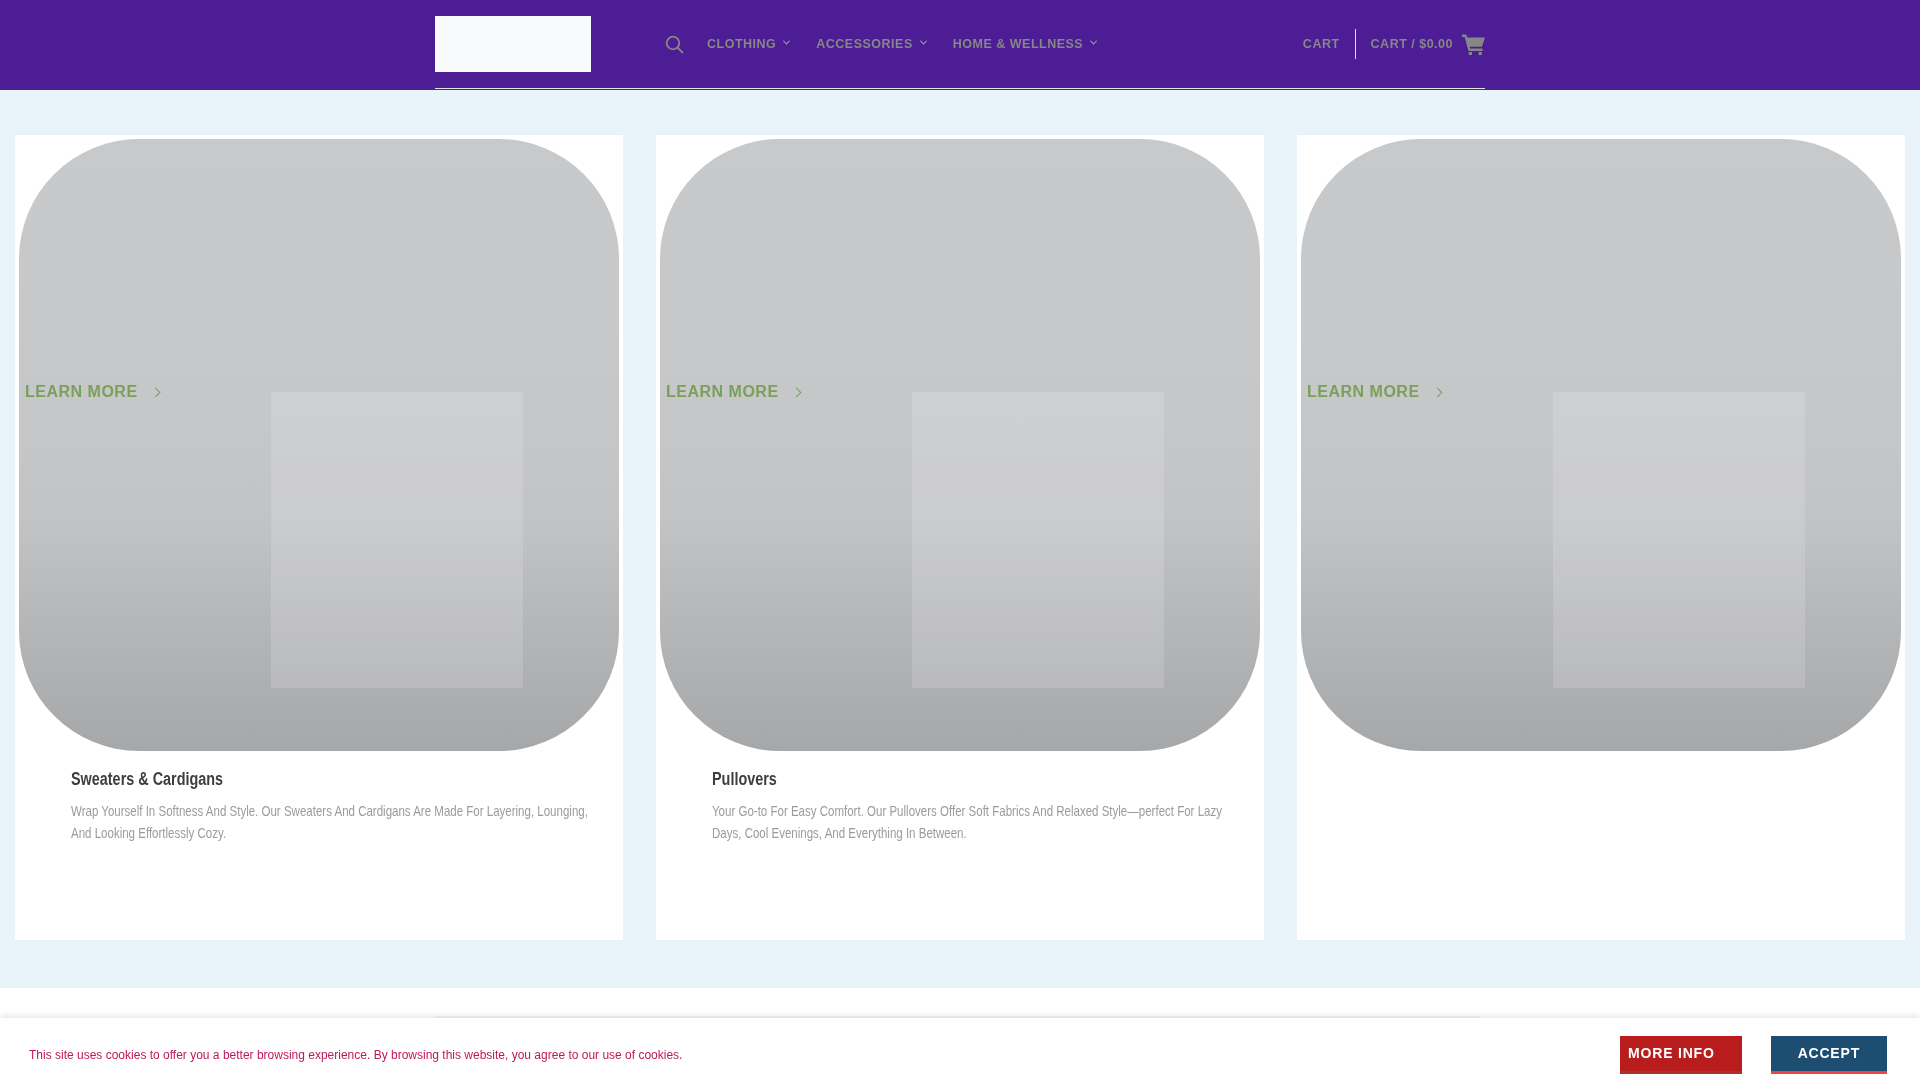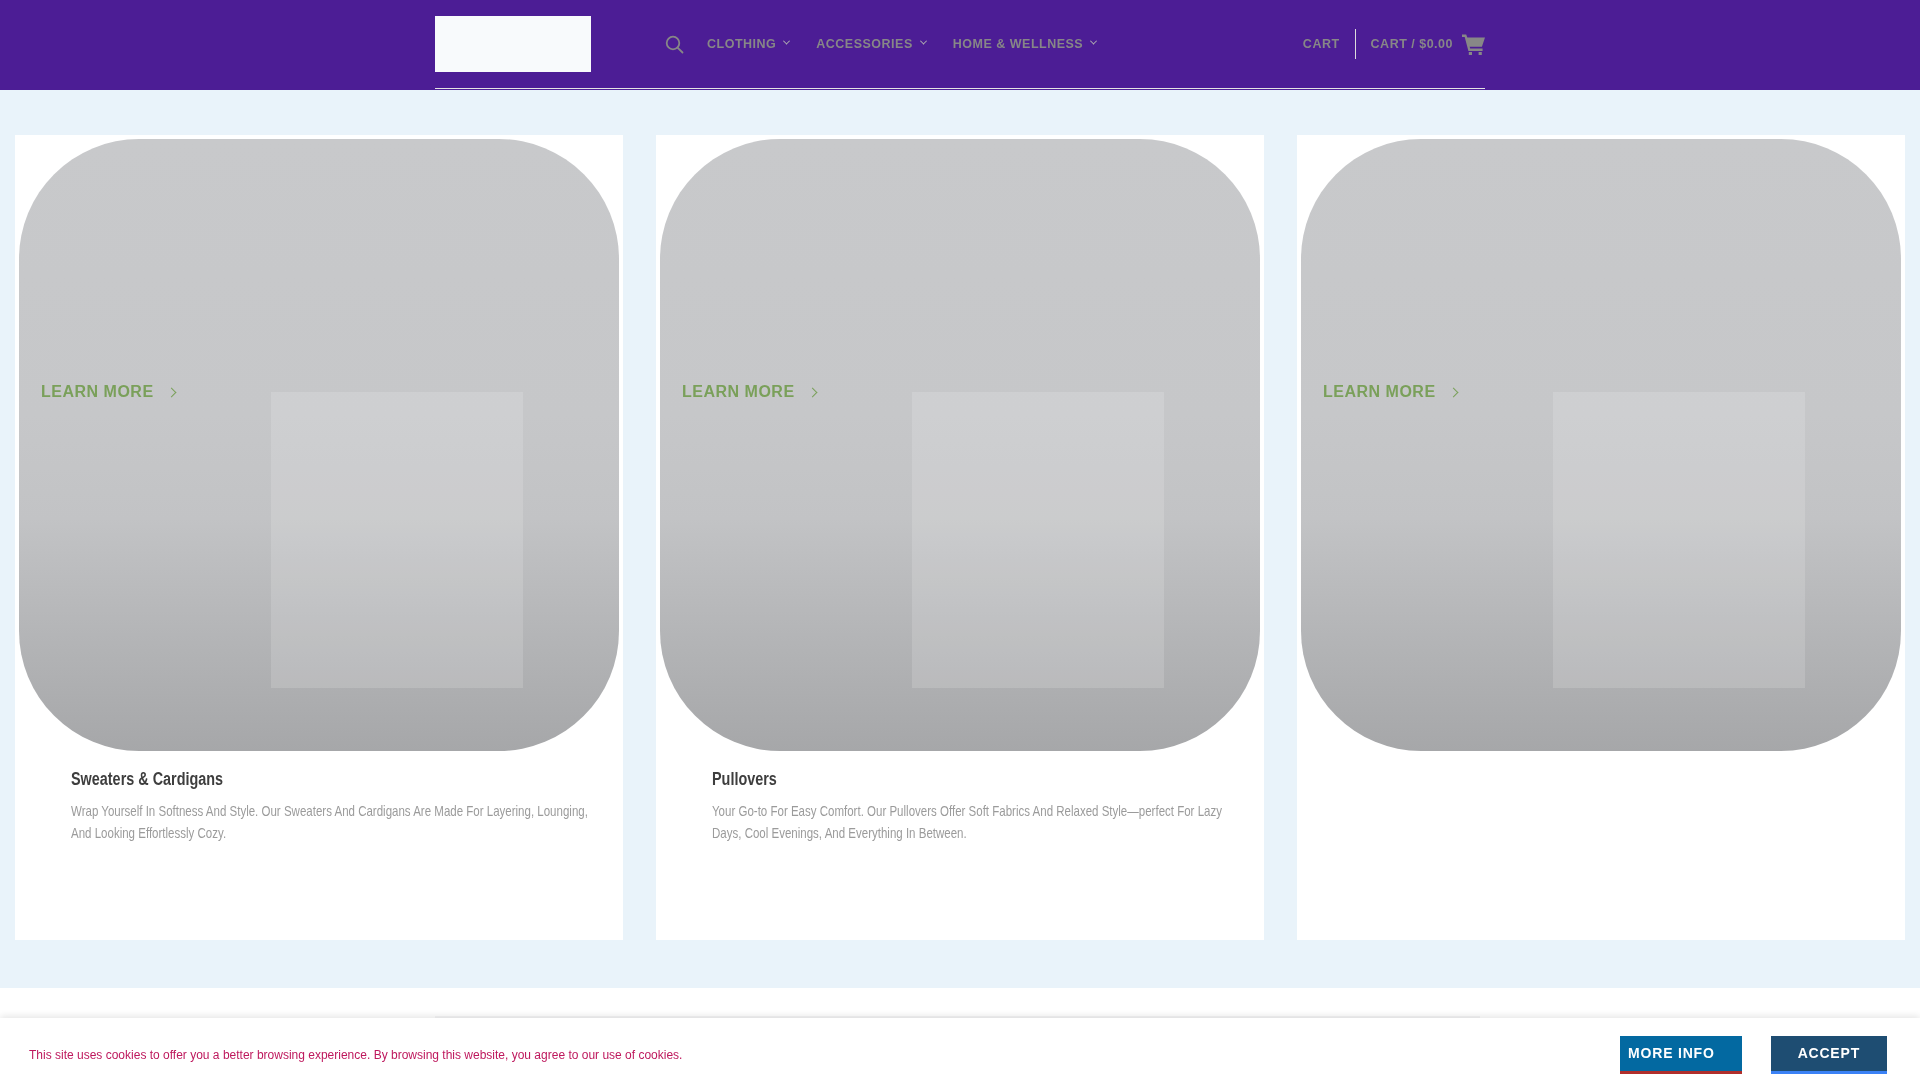--- a/index.html
+++ b/index.html
@@ -61,21 +61,21 @@
   .card-body { position: absolute; left: 0; right: 0; top: 616px; padding: 18px 20px 0; margin-left: 36px; }
   .card-title {
     margin: 0; font-size: 18px; font-weight: bold; color: #3e3e3e;
     transform: scaleX(0.8); transform-origin: left center; white-space: nowrap;
   }
   .card-desc {
     margin: 11px 0 0; font-size: 14.5px; line-height: 21.5px; color: #9b9b9b;
     width: 126%; transform: scaleX(0.794); transform-origin: left top;
   }
   .learn-more {
-    position: absolute; left: 26px; top: 248px;
+    position: absolute; left: 10px; top: 248px;
     display: flex; align-items: center;
     font-size: 16px; font-weight: bold; letter-spacing: .5px;
     color: #7aa05a; cursor: pointer;
   }
   .chev-right {
     display: inline-block; width: 7px; height: 7px;
     border-right: 1.7px solid #7aa05a; border-top: 1.7px solid #7aa05a;
     transform: rotate(45deg);
     margin-left: 14px;
   }
@@ -94,22 +94,22 @@
     z-index: 20;
   }
   .cookie-msg { font-size: 12px; color: #be185d; }
   .cookie-actions { margin-left: auto; display: flex; align-items: center; gap: 29px; }
   .cookie-btn {
     height: 38px; line-height: 35px; padding: 0 27px;
     font-family: "Liberation Sans", sans-serif;
     font-size: 14px; font-weight: bold; letter-spacing: .8px;
     color: #ffffff; border: none; cursor: pointer; text-transform: uppercase;
   }
-  .btn-more-info { background: #0369a1; border-bottom: 3px solid #b02f2c; padding-left: 8px; }
-  .btn-accept { background: #1e4d72; border-bottom: 3px solid #3b82f6; }
+  .btn-more-info { background: #b91c1c; border-bottom: 3px solid #b02f2c; padding-left: 8px; }
+  .btn-accept { background: #1e4d72; border-bottom: 3px solid #ef4444; }
 </style>
 </head>
 <body>
 
 <header class="site-header">
   <div class="header-inner">
     <div class="logo-box"></div>
 
     <nav class="main-nav">
       <span class="search-btn">

